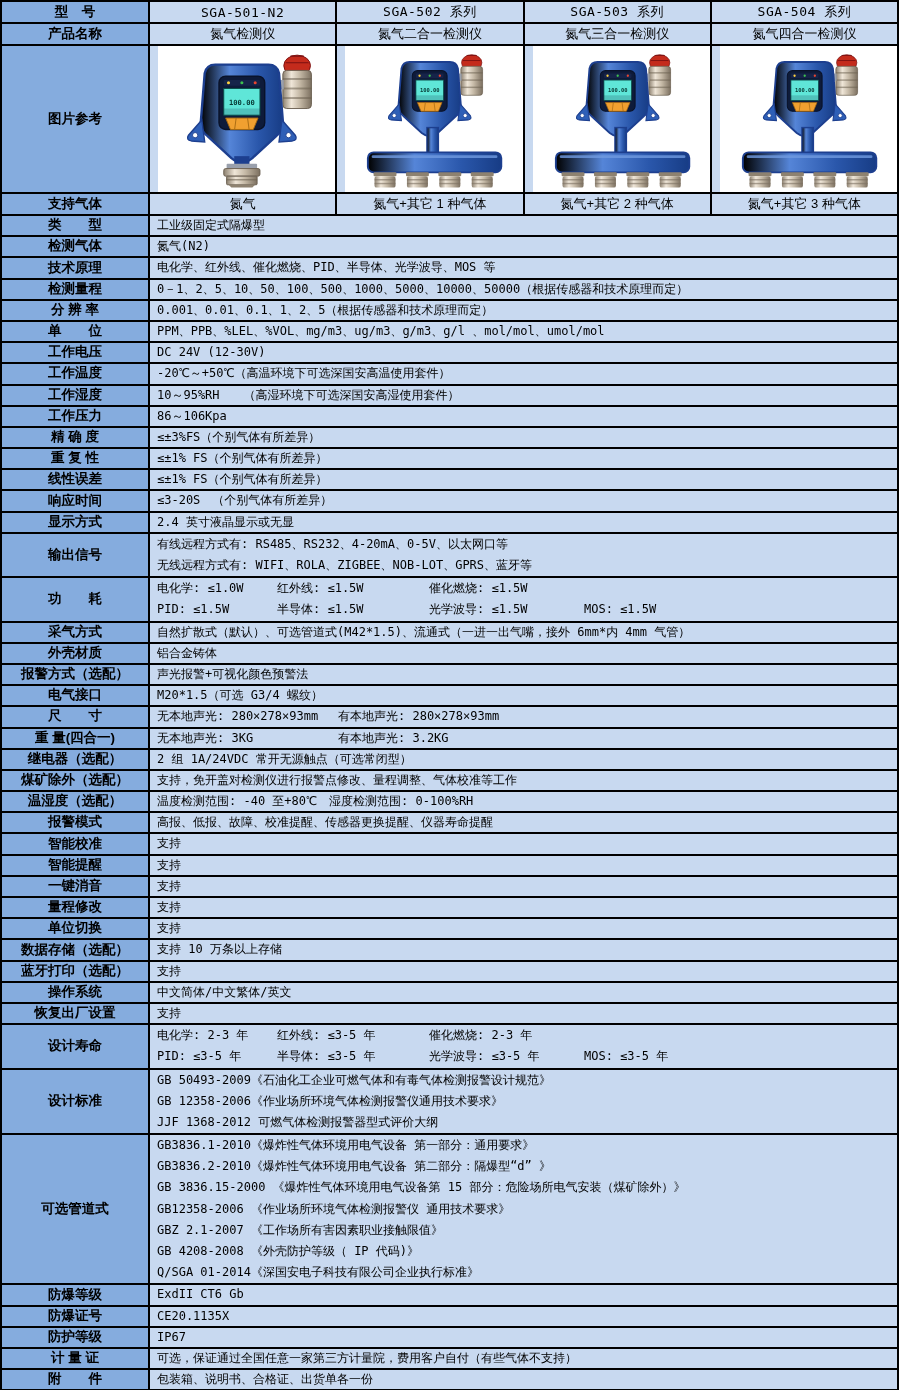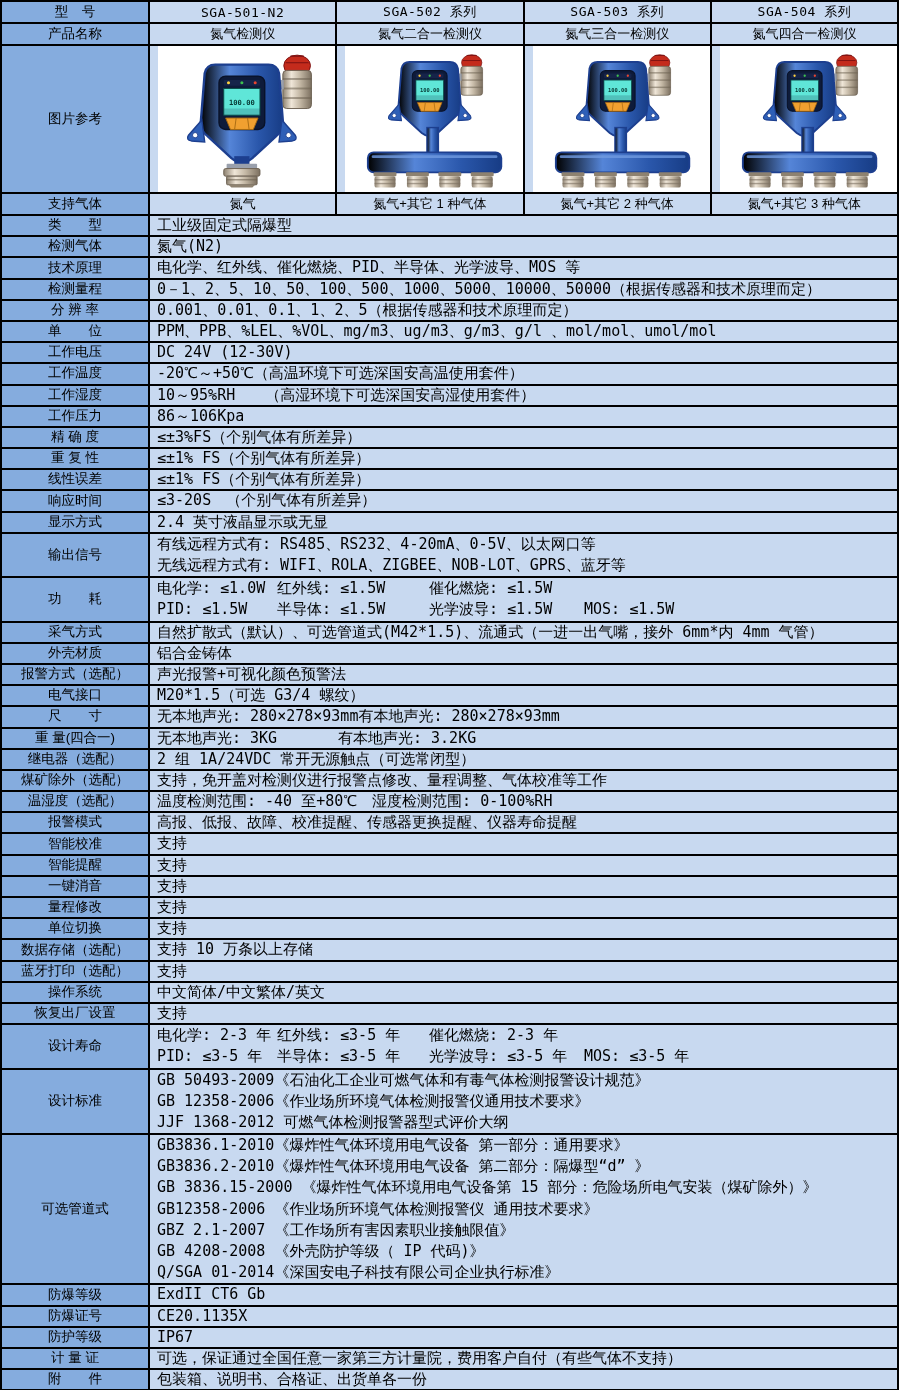--- a/index.html
+++ b/index.html
@@ -16,33 +16,33 @@
   }
   *{margin:0;padding:0;box-sizing:border-box;}
   body{background:#fff;font-family:"Liberation Sans","DejaVu Sans",sans-serif;color:var(--text);}
   .table{width:899px;border:2px solid var(--border);background:var(--value_bg);}
   .hrow,.vrow{display:flex;border-bottom:2px solid var(--border);}
   .vrow:last-child{border-bottom:none;}
   .cell{border-right:2px solid var(--border);}
   .hrow .cell:last-child,.vrow .cell:last-child{border-right:none;}
   
   .cl{width:148px;flex:0 0 148px;background:var(--label_bg);display:flex;align-items:center;justify-content:center;
-      font-weight:normal;font-size:13.5px;text-align:left;line-height:1.1;}
+      font-weight:bold;font-size:13.5px;text-align:left;line-height:1.1;}
   
   .hrow{height:22px;}
   .hc{flex:1 1 0;display:flex;align-items:center;justify-content:center;background:var(--value_bg);
       font-weight:normal;font-size:13px;white-space:nowrap;}
   .hrow.model .hc{font-family:"DejaVu Sans Mono","Liberation Mono",monospace;font-size:13px;letter-spacing:.5px;}
   
   .hrow.imgs{height:148px;gap:8px;}
   .ic{flex:1 1 0;background:var(--image_bg);display:flex;align-items:center;justify-content:center;overflow:hidden;}
   .ic svg{width:100%;height:100%;display:block;}
   
   .cv{flex:1 1 auto;background:var(--value_bg);display:flex;flex-direction:column;justify-content:center;padding-left:7px;}
-  .line{height:19.2px;line-height:19.2px;font-size:15px;white-space:nowrap;overflow:hidden;
+  .line{height:19.2px;line-height:19.2px;font-size:12px;white-space:nowrap;overflow:hidden;
         font-family:"DejaVu Sans Mono","Liberation Sans",sans-serif;}
   .vrow.multi .line{height:21.2px;line-height:21.2px;}
   .seg{display:inline-block;}
   .seg:nth-child(1){min-width:120px;}
   .seg:nth-child(2){min-width:152px;}
   .seg:nth-child(3){min-width:155px;}
   .seg:first-child:nth-last-child(2){min-width:181px;}
   .hidden-defs{position:absolute;width:0;height:0;overflow:hidden;}
 </style>
 </head>

